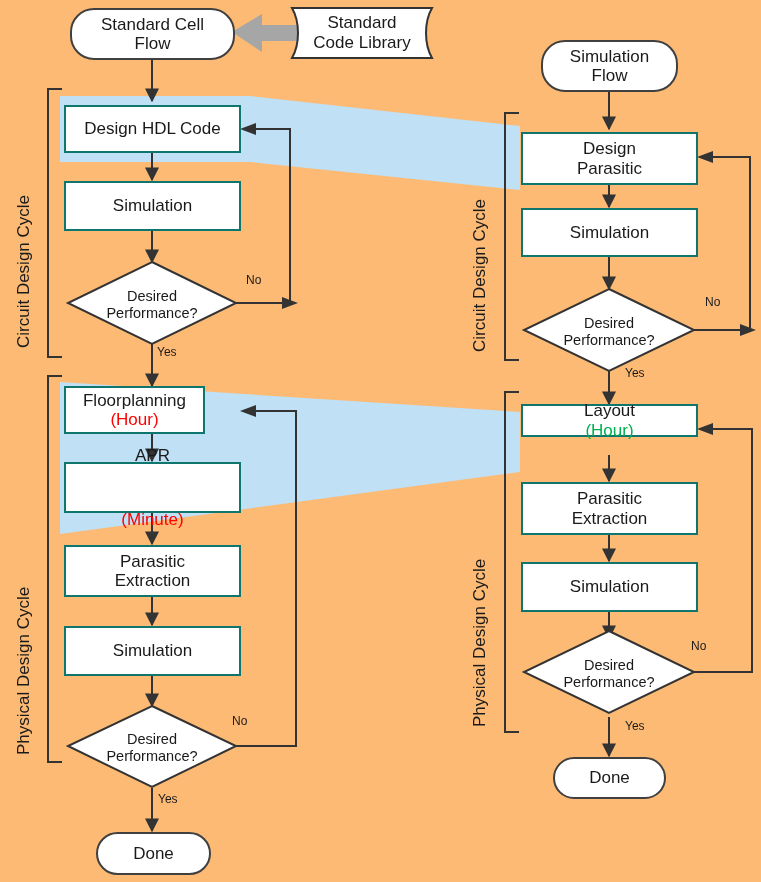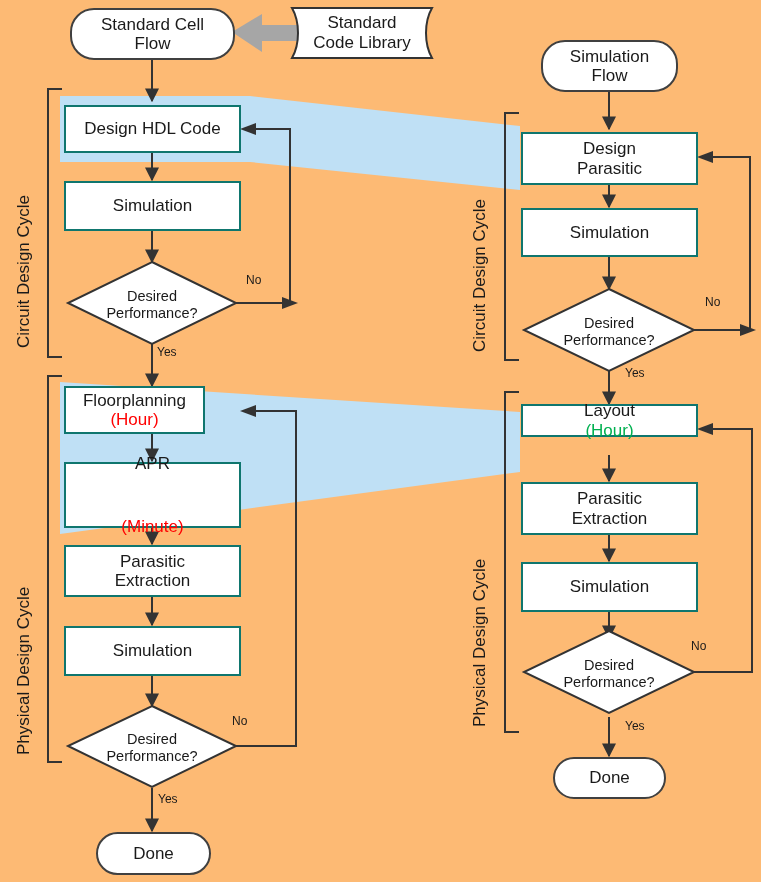--- a/index.html
+++ b/index.html
@@ -116,21 +116,21 @@
   </div>
   <div class="nlabel" style="left:157px;top:345px;">
     <span>Yes</span>
   </div>
 
   <div class="node proc" style="left:64px;top:386px;width:141px;height:48px;flex-direction:column;">
     <span>Floorplanning</span>
     <span class="sub-red">(Hour)</span>
   </div>
 
-  <div class="node proc" style="left:64px;top:462px;width:177px;height:66px;flex-direction:column;gap:44px;">
+  <div class="node proc" style="left:64px;top:462px;width:177px;height:51px;flex-direction:column;gap:44px;">
     <span>APR</span>
     <span class="sub-red">(Minute)</span>
   </div>
 
   <div class="node proc" style="left:64px;top:545px;width:177px;height:52px;flex-direction:column;">
     <span>Parasitic</span>
     <span>Extraction</span>
   </div>
 
   <div class="node proc" style="left:64px;top:626px;width:177px;height:50px;">

